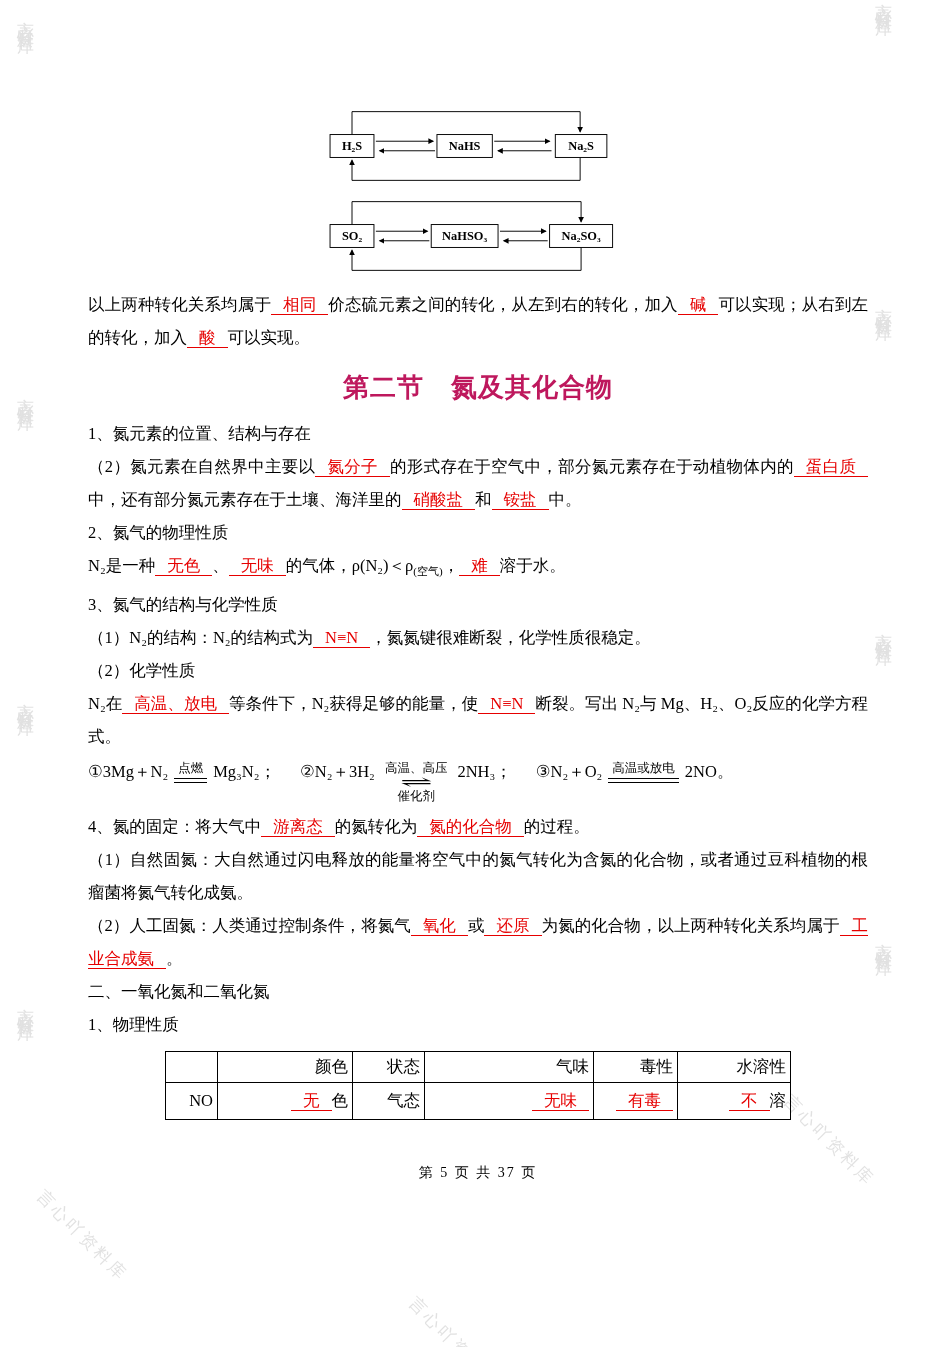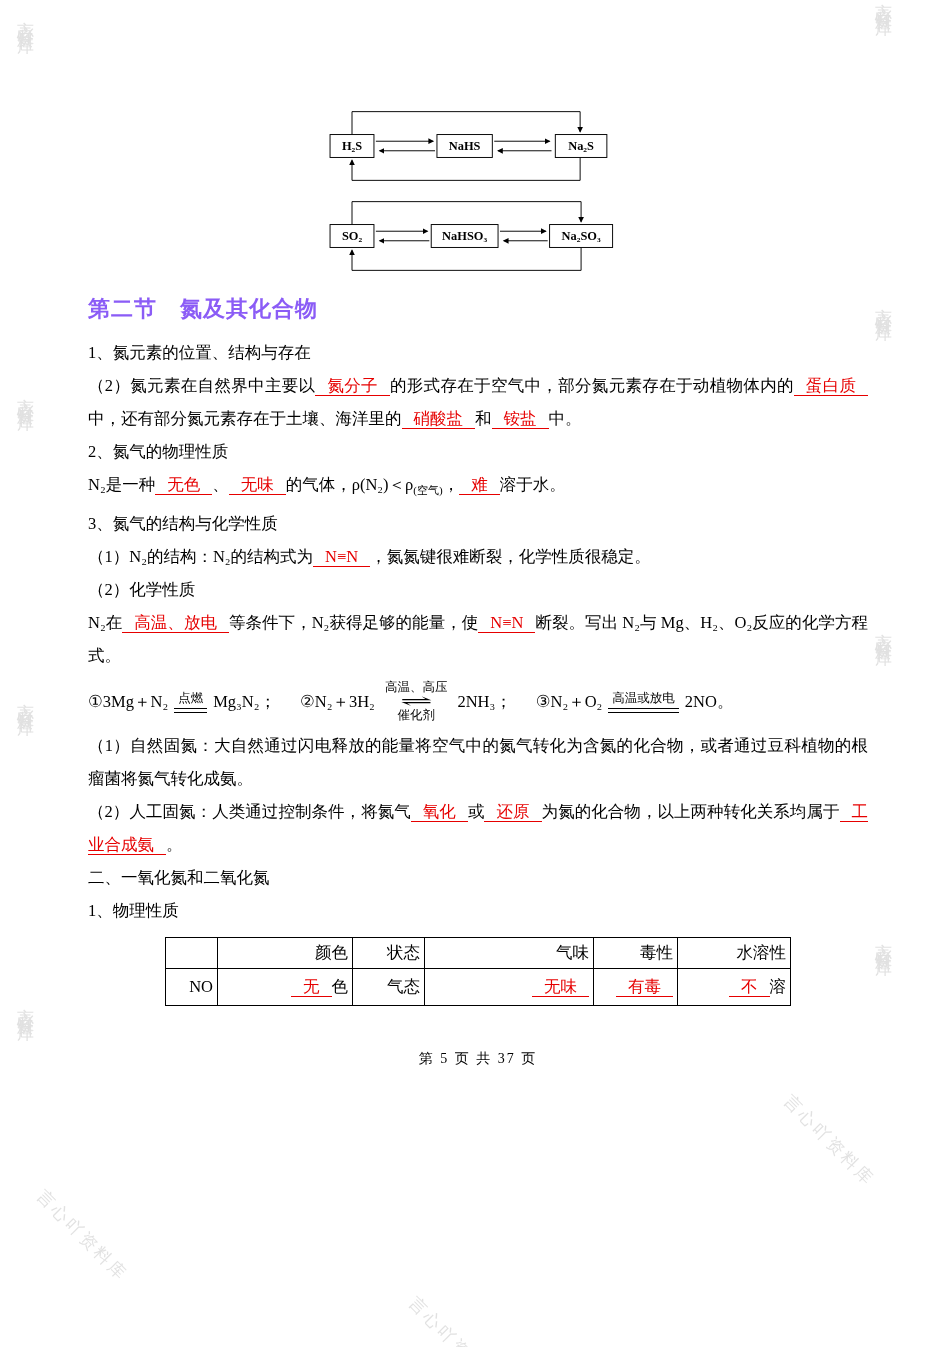--- a/index.html
+++ b/index.html
@@ -12,29 +12,29 @@
     position:absolute;writing-mode:vertical-rl;color:#d2d2d2;opacity:.65;
     font-size:17px;letter-spacing:3px;pointer-events:none;z-index:0;
     font-family:"Liberation Sans","DejaVu Sans",sans-serif;white-space:nowrap;
   }
   .wm-diag{writing-mode:horizontal-tb;transform:rotate(45deg);transform-origin:left top;}
   
   .content{position:absolute;left:88px;top:100px;width:780px;z-index:1;}
   .t{font-size:16.5px;line-height:33px;text-align:justify;margin:0;}
   .fill{color:#e60000;border-bottom:1px solid #e60000;padding:0 12px;}
   .section-title{
-    color:#8b5cf6;font-size:22px;font-weight:bold;
+    color:#be185d;font-size:26px;font-weight:bold;text-align:center;
     margin:16px 0 12px 0;letter-spacing:1px;
   }
   .subt{font-size:11px;}
   
   .diagrams{text-align:right;margin:4px 0 10px 0;}
   .diagrams svg{display:block;margin:0 auto 6px auto;}
   
-  .eqline{display:flex;align-items:center;margin:8px 0 6px 0;line-height:1.3;flex-wrap:nowrap;}
+  .eqline{display:flex;margin:8px 0 6px 0;line-height:1.3;flex-wrap:nowrap;}
   .eqsp{width:24px;flex:0 0 auto;}
   .rxn{display:inline-flex;flex-direction:column;align-items:center;margin:0 6px;flex:0 0 auto;}
   .rxn .cond{font-size:12.5px;line-height:15px;padding:0 4px;white-space:nowrap;}
   .rxn .dline{align-self:stretch;height:3px;border-top:1px solid #000;border-bottom:1px solid #000;margin-top:2px;}
   .rxn .rev{display:block;font-size:15px;line-height:13px;transform:scaleX(2.6);}
   
   .ptable{border-collapse:collapse;margin:10px 0 0 77px;font-size:16.5px;}
   .ptable th,.ptable td{border:1px solid #000;text-align:right;font-weight:normal;padding:0 4px;}
   .ptable th{height:30px;}
   .ptable td{height:36px;}
@@ -94,20 +94,23 @@
         <line x1="238" y1="49" x2="192" y2="49" stroke="#000" stroke-width="1" marker-end="url(#ar2)"></line>
         <rect x="10" y="32" width="46" height="24" fill="#fff" stroke="#000"></rect>
         <rect x="116" y="32" width="70" height="24" fill="#fff" stroke="#000"></rect>
         <rect x="240" y="32" width="66" height="24" fill="#fff" stroke="#000"></rect>
         <text x="33" y="48" text-anchor="middle" font-size="13" font-weight="bold">SO₂</text>
         <text x="151" y="48" text-anchor="middle" font-size="13" font-weight="bold">NaHSO₃</text>
         <text x="273" y="48" text-anchor="middle" font-size="13" font-weight="bold">Na₂SO₃</text>
       </svg>
     </div>
 
+    <p class="t">
+      <span>以上两种转化关系均属于</span><span class="fill">相同</span><span>价态硫元素之间的转化，从左到右的转化，加入</span><span class="fill">碱</span><span>可以实现；从右到左的转化，加入</span><span class="fill">酸</span><span>可以实现。</span>
+    </p>
 
     <h1 class="section-title">第二节　氮及其化合物</h1>
 
     <p class="t">1、氮元素的位置、结构与存在</p>
 
 
     <p class="t">
       <span>（2）氮元素在自然界中主要以</span><span class="fill">氮分子</span><span>的形式存在于空气中，部分氮元素存在于动植物体内的</span><span class="fill">蛋白质</span><span>中，还有部分氮元素存在于土壤、海洋里的</span><span class="fill">硝酸盐</span><span>和</span><span class="fill">铵盐</span><span>中。</span>
     </p>
 
@@ -146,20 +149,23 @@
       <span>2NH₃；</span>
       <span class="eqsp"></span>
       <span>③N₂＋O₂</span>
       <span class="rxn">
         <span class="cond">高温或放电</span>
         <span class="dline"></span>
       </span>
       <span>2NO。</span>
     </p>
 
+    <p class="t">
+      <span>4、氮的固定：将大气中</span><span class="fill">游离态</span><span>的氮转化为</span><span class="fill">氮的化合物</span><span>的过程。</span>
+    </p>
 
     <p class="t">（1）自然固氮：大自然通过闪电释放的能量将空气中的氮气转化为含氮的化合物，或者通过豆科植物的根瘤菌将氮气转化成氨。</p>
 
     <p class="t">
       <span>（2）人工固氮：人类通过控制条件，将氮气</span><span class="fill">氧化</span><span>或</span><span class="fill">还原</span><span>为氮的化合物，以上两种转化关系均属于</span><span class="fill">工业合成氨</span><span>。</span>
     </p>
 
     <p class="t">二、一氧化氮和二氧化氮</p>
     <p class="t">1、物理性质</p>
 

